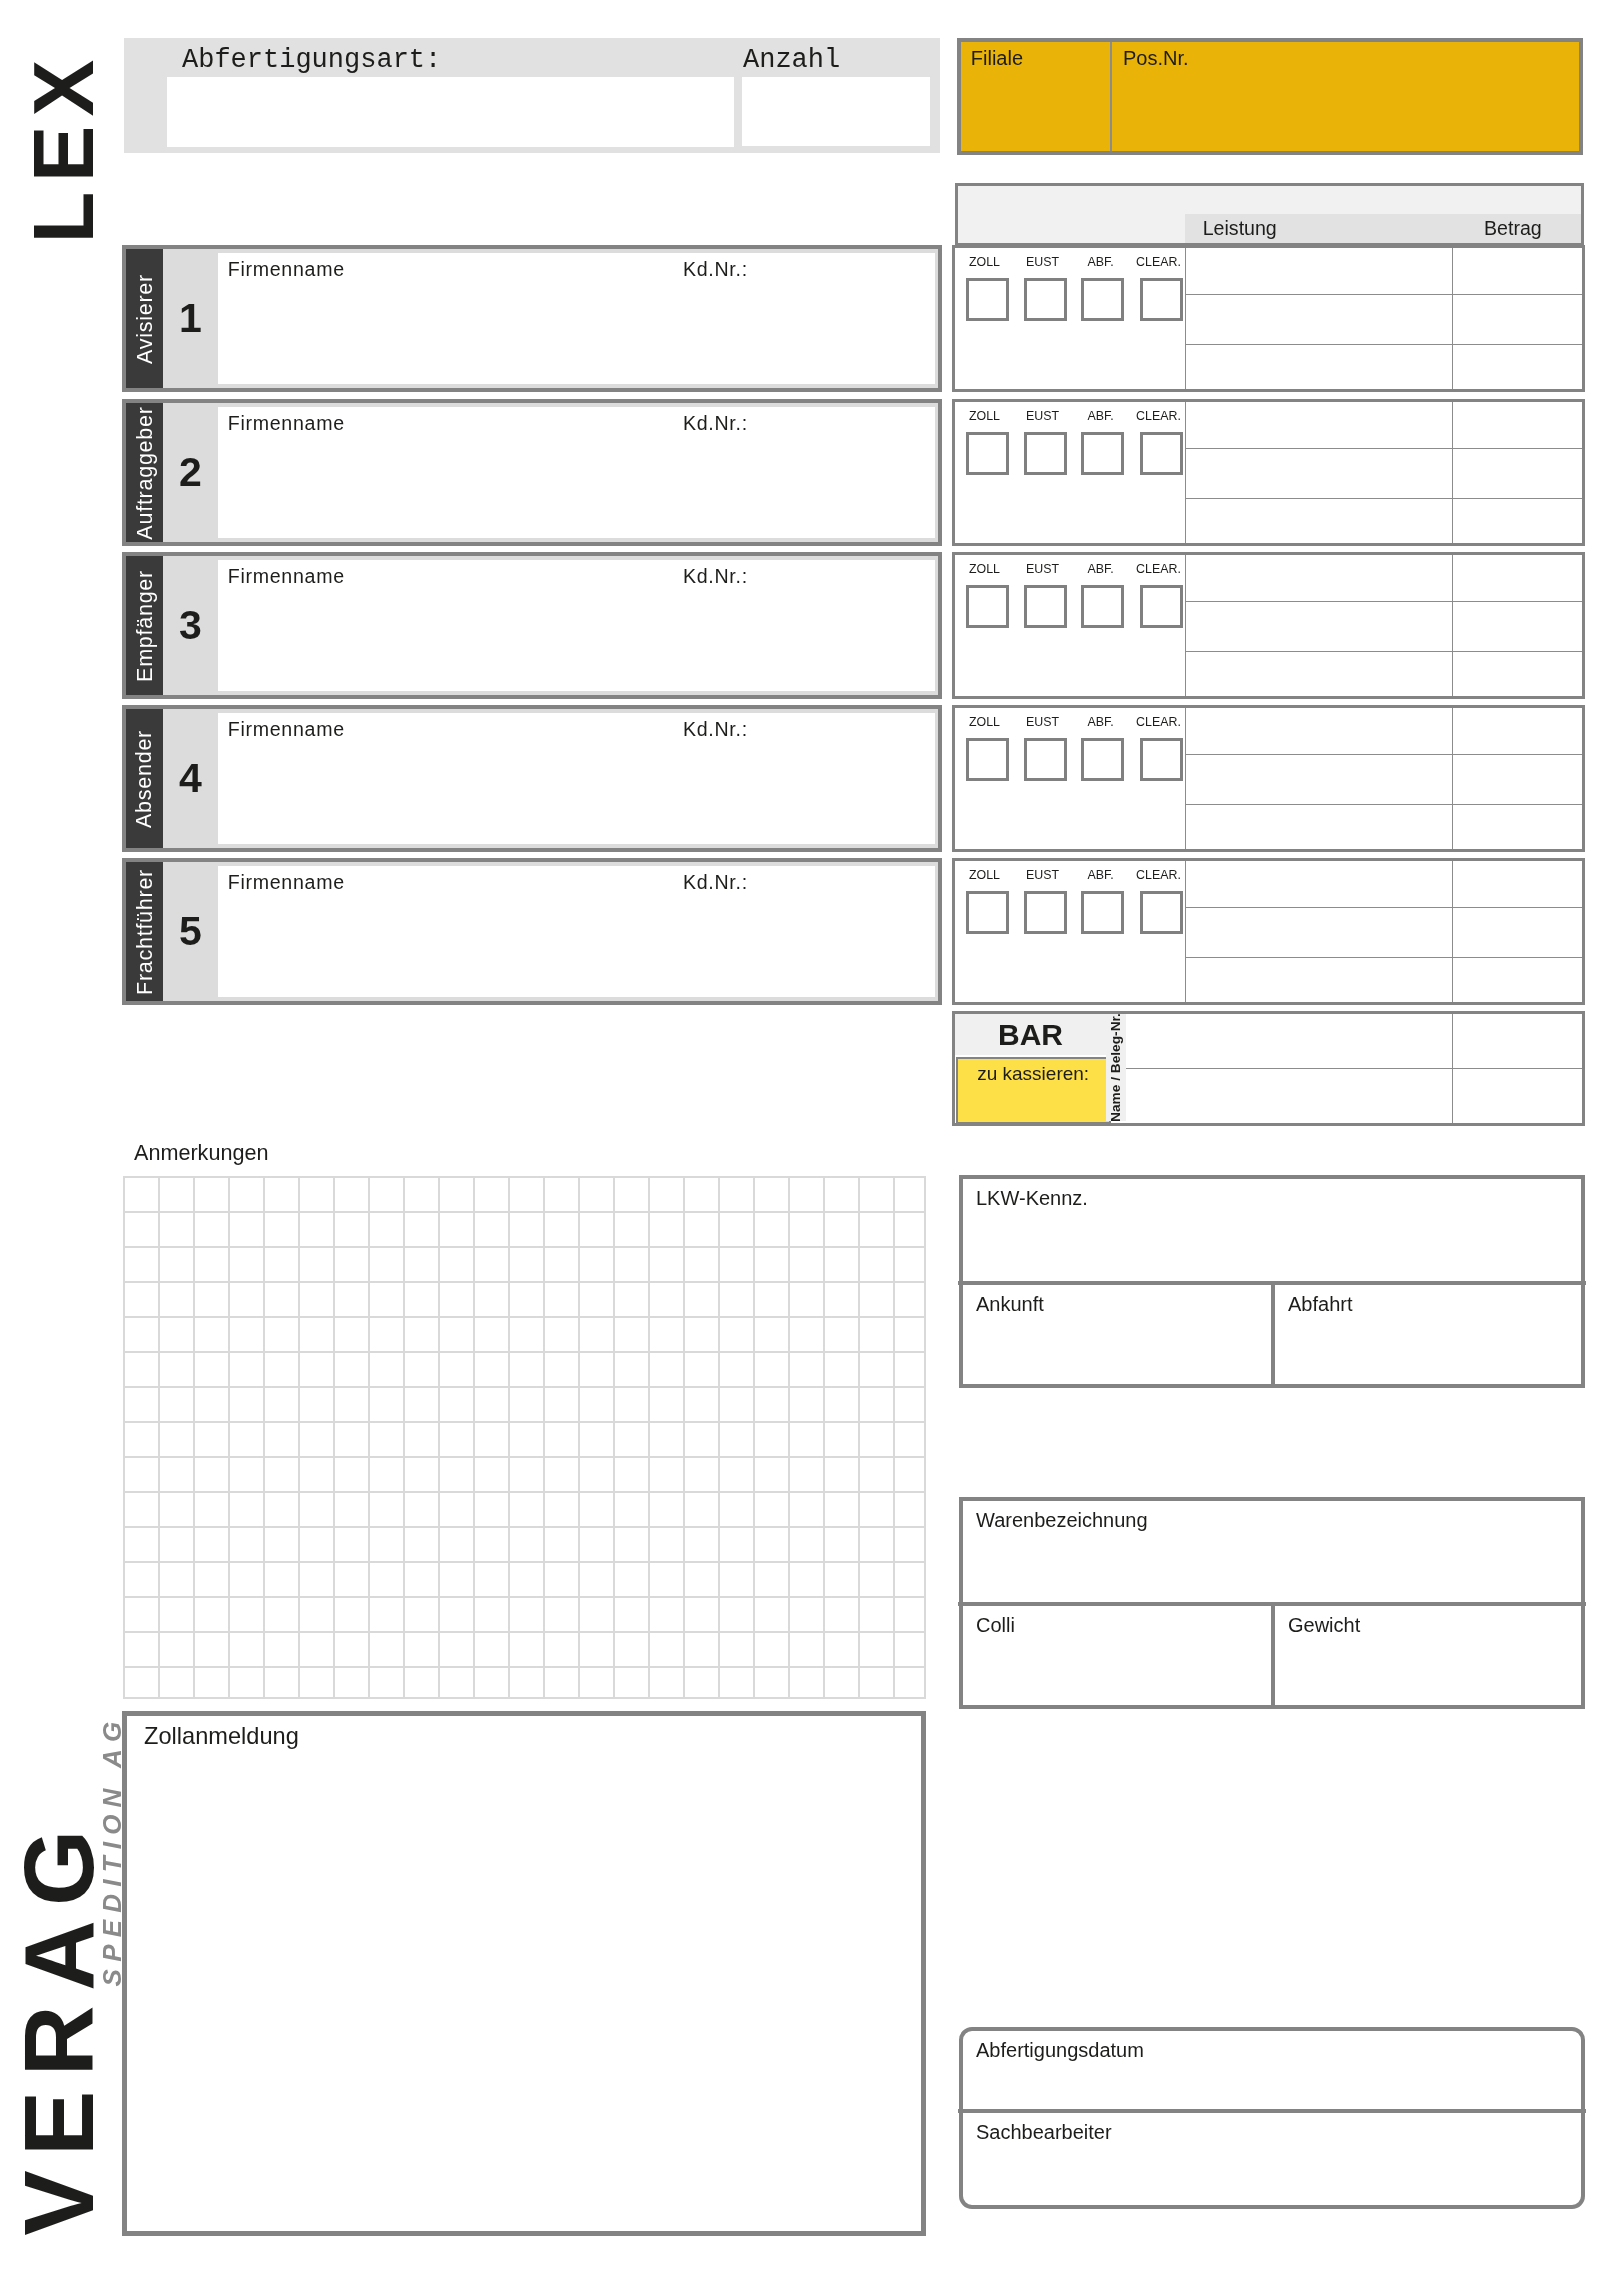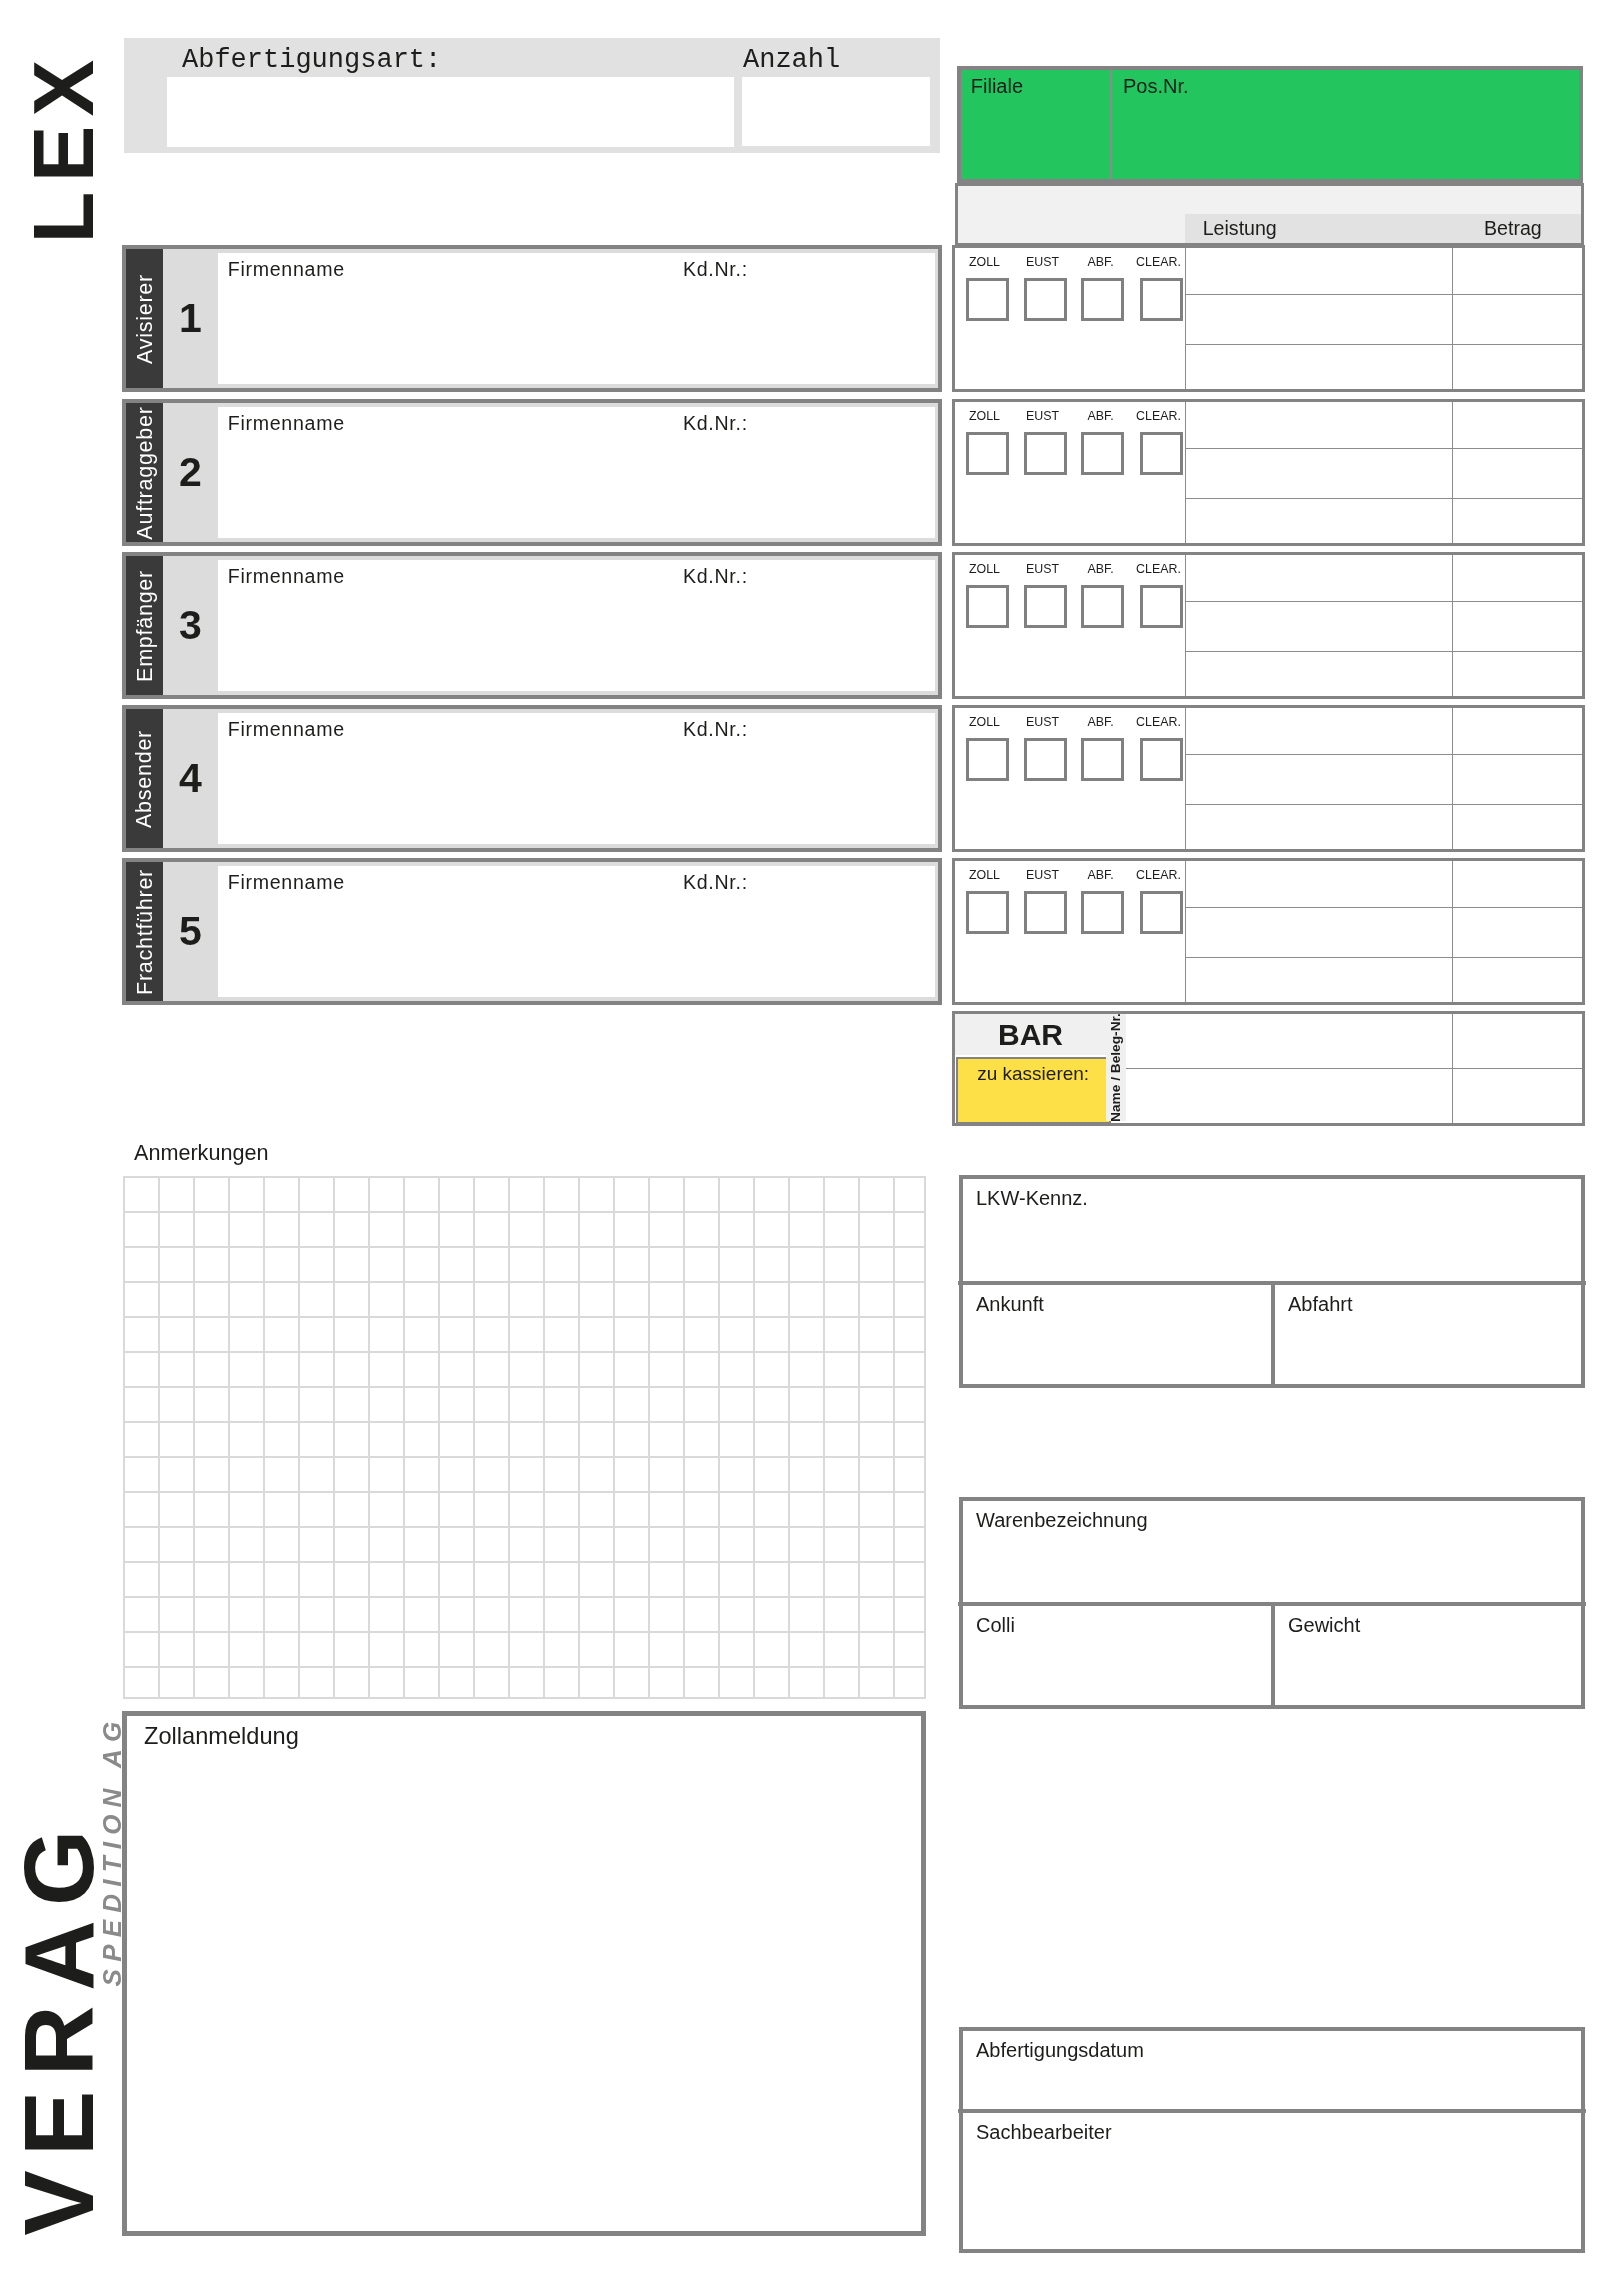--- a/index.html
+++ b/index.html
@@ -6,21 +6,21 @@
   .page{position:relative;width:1623px;height:2295px;background:#ffffff;
         font-family:"Liberation Sans",sans-serif;color:#1d1d1b;overflow:hidden;}
   .abs{position:absolute;box-sizing:border-box;}
   .vtext{display:flex;align-items:center;justify-content:center;}
   .vtext>span{transform:rotate(-90deg);white-space:nowrap;display:block;}
 
   
   .topband{background:#e1e1e1;}
   .biglabel{font-size:27px;font-family:Liberation Mono, monospace;}
   .whitebox{background:#ffffff;}
-  .fbox{border:4.6px solid #838383;background:#22c55e;margin-top:28px;}
+  .fbox{border:4.6px solid #838383;background:#eab308;}
   .fbox .boxlabel{position:absolute;font-size:20px;}
   .thinvline{position:absolute;background:#8c8c8c;}
   .thinhline{position:absolute;background:#8c8c8c;}
 
   
   .lex span{font-size:85px;font-weight:900;letter-spacing:9.2px;color:#1d1d1b;}
   .verag span{font-size:98px;font-weight:900;letter-spacing:14.4px;color:#1d1d1b;}
   .spedag span{font-size:26px;font-weight:bold;font-style:italic;letter-spacing:7.2px;color:#8a8a8a;}
 
   
@@ -264,21 +264,21 @@
     <div class="boxlabel" style="position:absolute;left:13px;top:114px;font-size:20px;">Ankunft</div>
     <div class="abs" style="left:0;top:137px;width:308px;bottom:0;"></div>
     <div class="boxlabel" style="position:absolute;left:325px;top:114px;font-size:20px;">Abfahrt</div>
     <div class="abs" style="left:311px;top:137px;right:0;bottom:0;"></div>
   </div>
 
   <div class="abs zoll">
     <div class="boxlabel">Zollanmeldung</div>
   </div>
 
-  <div class="abs rbox" style="top:2027px;height:226px;">
+  <div class="abs rbox" style="top:2027px;height:182px;border-radius:13px;">
     <div class="boxlabel" style="position:absolute;left:13px;top:7.9px;font-size:20px;">Abfertigungsdatum</div>
     <div class="abs" style="left:0;top:33px;right:0;height:45px;"></div>
     <div class="divh" style="top:78px;"></div>
     <div class="boxlabel" style="position:absolute;left:13px;top:90px;font-size:20px;">Sachbearbeiter</div>
     <div class="abs" style="left:0;top:115px;right:0;bottom:0;"></div>
   </div>
 
   <div class="abs vtext verag" style="left:9.8px;top:1757px;width:98px;height:537px;">
     <span>VERAG</span>
   </div>

